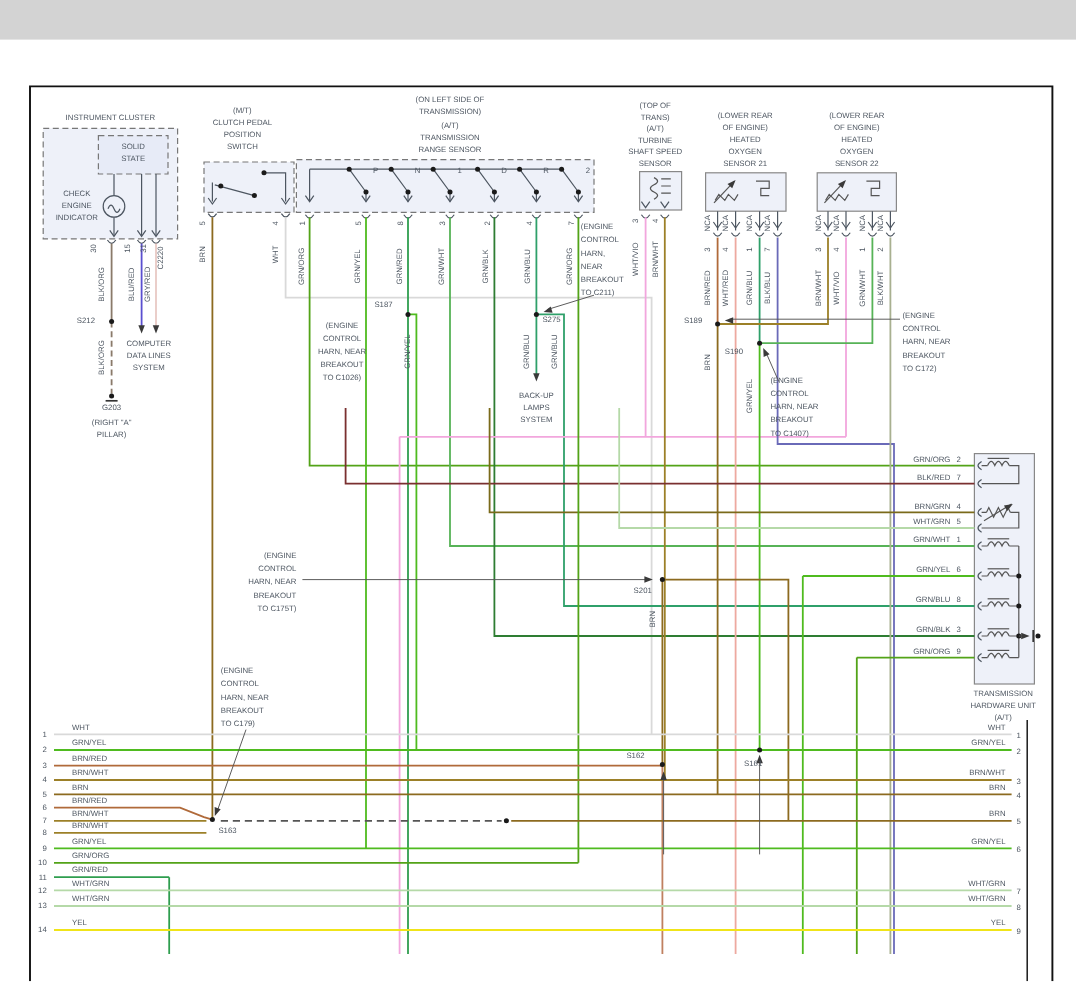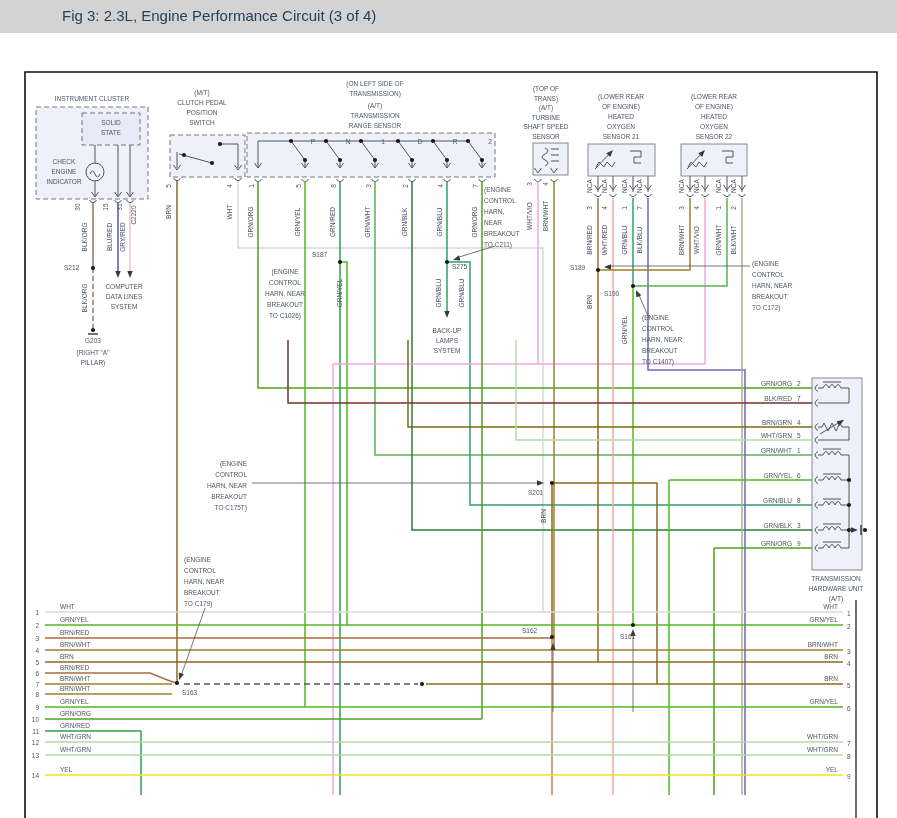--- a/index.html
+++ b/index.html
@@ -13,21 +13,20 @@
   .ctr{text-align:center;}
   .rgt{text-align:right;}
   .note{line-height:11px;}
   .ttl{line-height:10px;}
 </style>
 </head>
 <body>
 
 <div class="stage">
   <div class="titlebar"></div>
-  <div class="titletext">Fig 3: 2.3L, Engine Performance Circuit (3 of 4)</div>
 
   <svg width="897" height="818" viewBox="0 0 897 818">
     <defs>
       <path id="chv" d="M-3.5,-5 L0,0 L3.5,-5" fill="none" stroke="#4d5661" stroke-width="1"></path>
       <path id="arc" d="M-3.5,0 Q0,5.5 3.5,0" fill="none" stroke="#4d5661" stroke-width="1"></path>
       <path id="arcl" d="M0,-3.5 Q-6,0 0,3.5" fill="none" stroke="#4d5661" stroke-width="1"></path>
       <polygon id="tri" points="0,0 -7,-2.7 -7,2.7" fill="#3a3a3a"></polygon>
       <circle id="dot" r="2.1" fill="#1a1a1a"></circle>
       <g id="coil">
           <path d="M0,0 q3,-7 6,0 q3,-7 6,0 q3,-7 6,0" fill="none" stroke="#555" stroke-width="1"></path>

